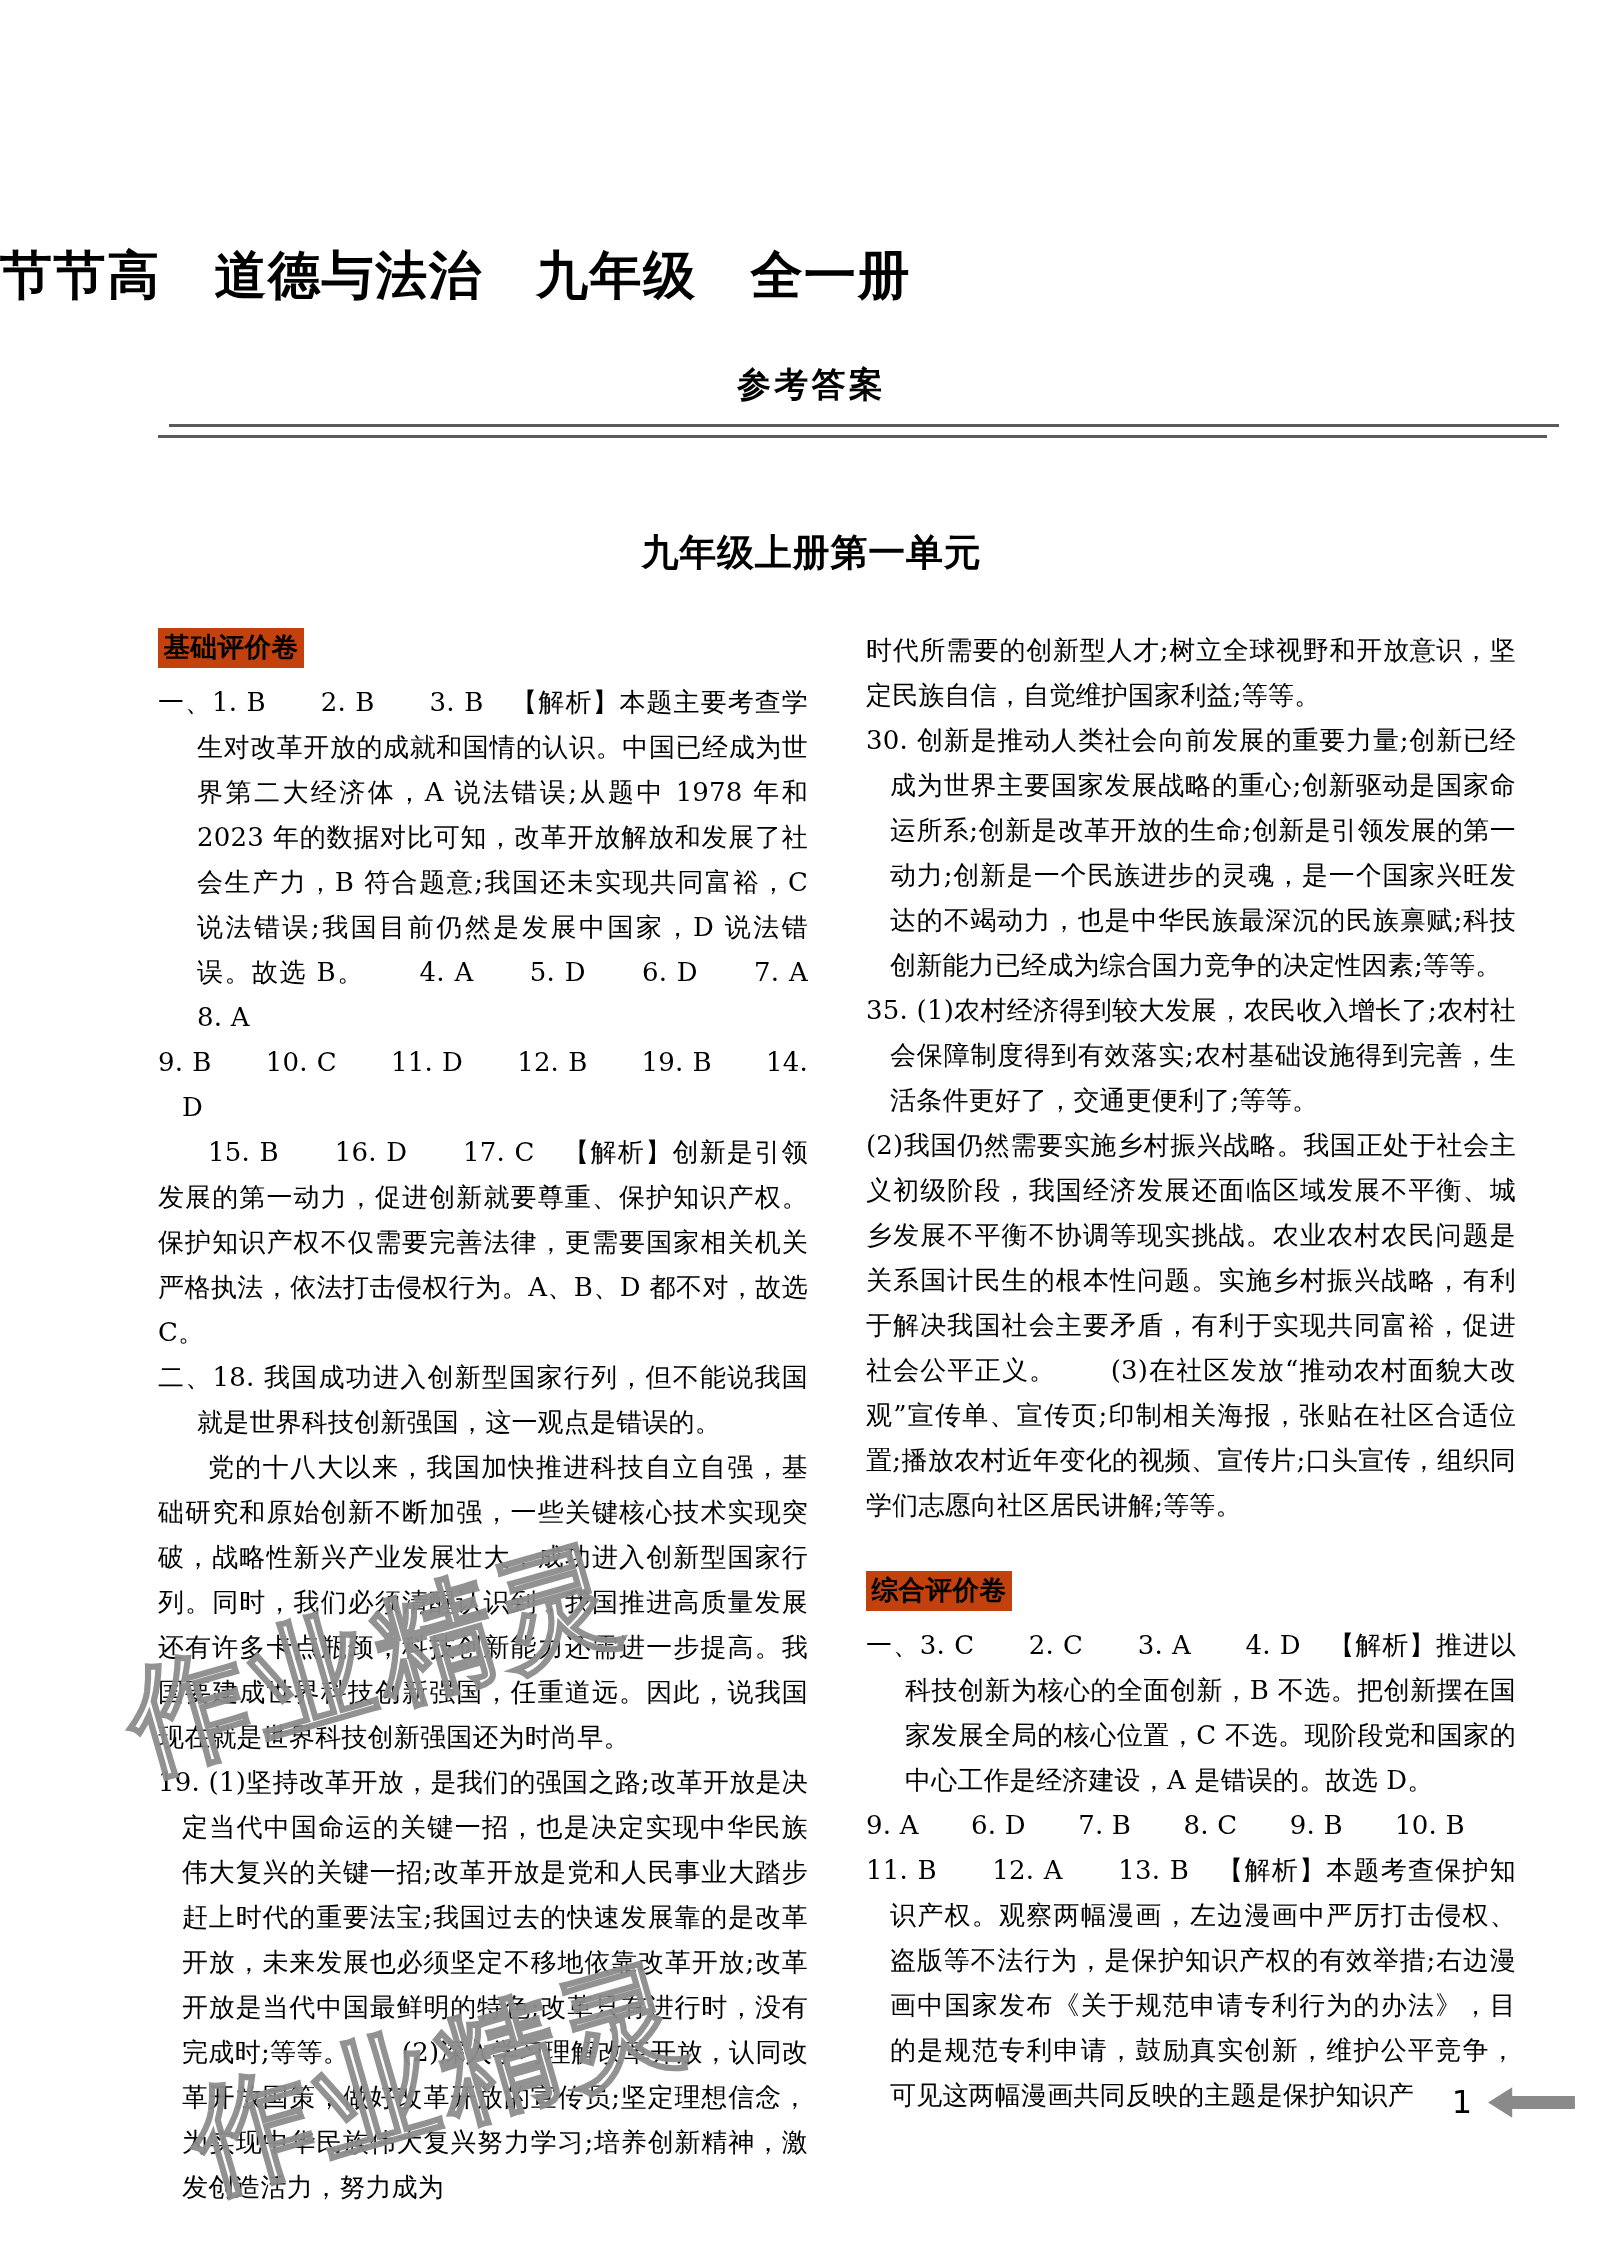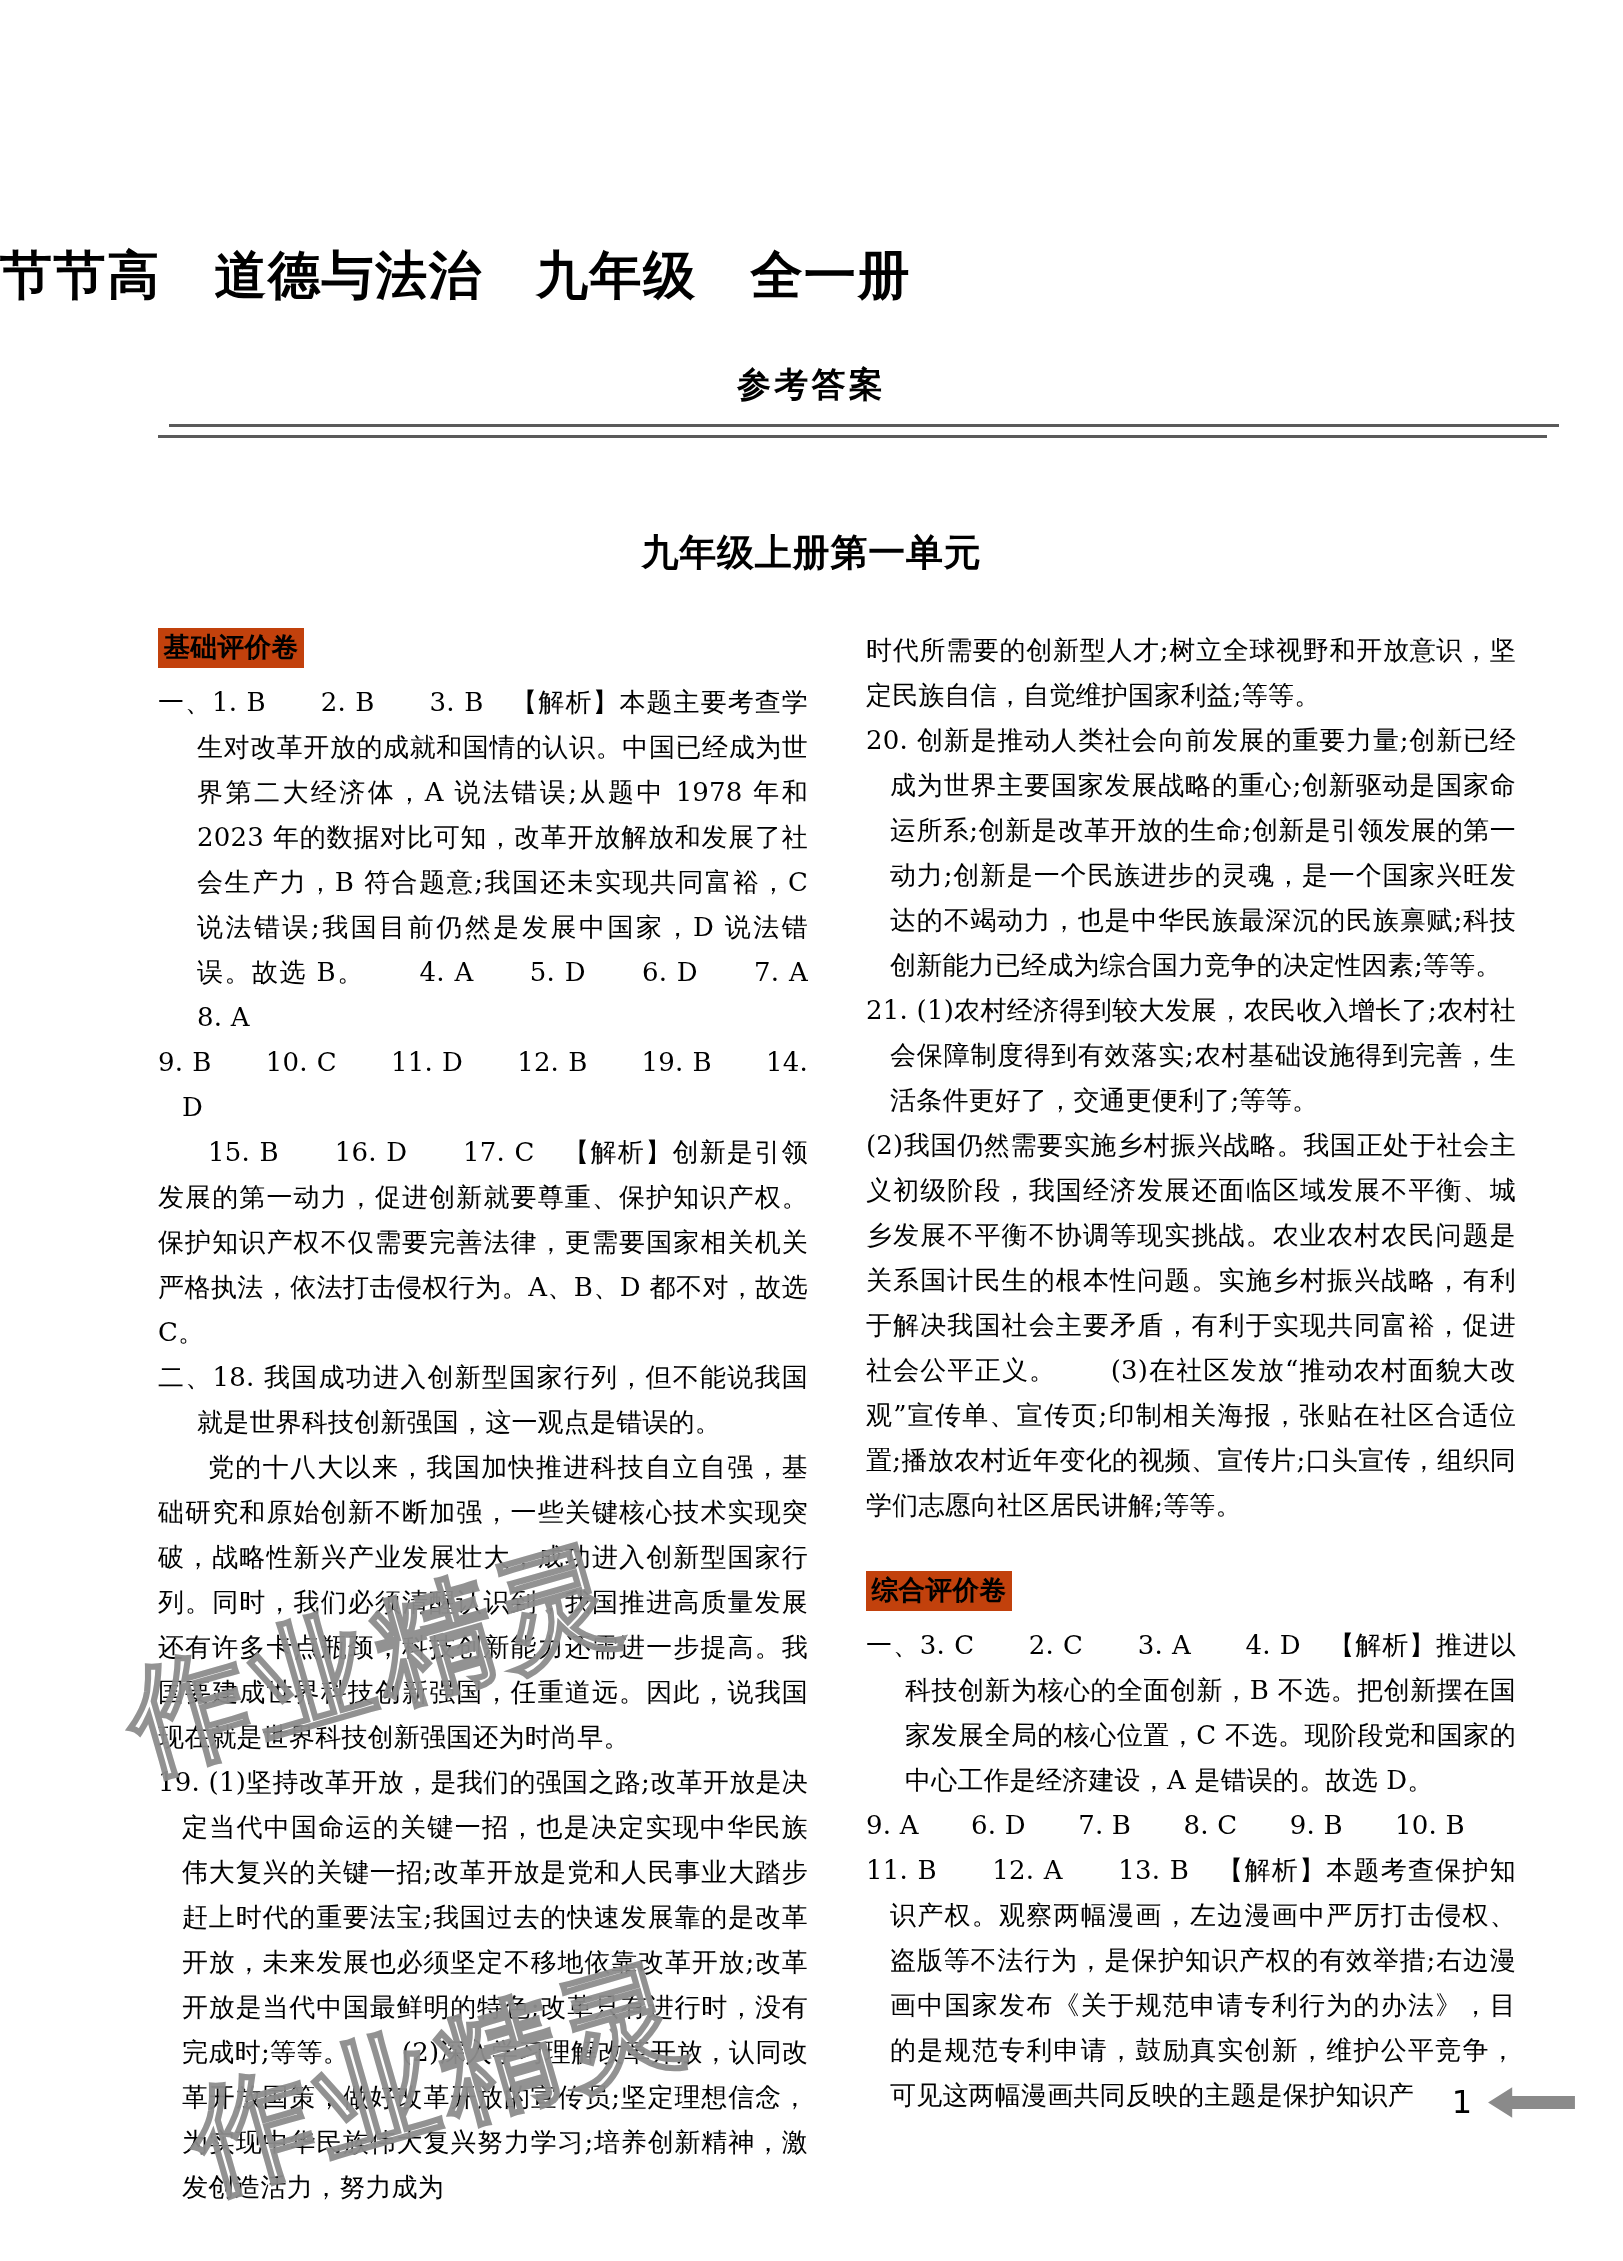--- a/index.html
+++ b/index.html
@@ -187,22 +187,22 @@
       <p class="para hang">一、1. B　　2. B　　3. B　【解析】本题主要考查学生对改革开放的成就和国情的认识。中国已经成为世界第二大经济体，A 说法错误;从题中 1978 年和 2023 年的数据对比可知，改革开放解放和发展了社会生产力，B 符合题意;我国还未实现共同富裕，C 说法错误;我国目前仍然是发展中国家，D 说法错误。故选 B。　　4. A　　5. D　　6. D　　7. A　　8. A</p>
       <p class="para hang2">9. B　　10. C　　11. D　　12. B　　19. B　　14. D</p>
       <p class="para indent1">15. B　　16. D　　17. C　【解析】创新是引领发展的第一动力，促进创新就要尊重、保护知识产权。保护知识产权不仅需要完善法律，更需要国家相关机关严格执法，依法打击侵权行为。A、B、D 都不对，故选 C。</p>
       <p class="para hang">二、18. 我国成功进入创新型国家行列，但不能说我国就是世界科技创新强国，这一观点是错误的。</p>
       <p class="para indent1">党的十八大以来，我国加快推进科技自立自强，基础研究和原始创新不断加强，一些关键核心技术实现突破，战略性新兴产业发展壮大，成功进入创新型国家行列。同时，我们必须清醒认识到，我国推进高质量发展还有许多卡点瓶颈，科技创新能力还需进一步提高。我国要建成世界科技创新强国，任重道远。因此，说我国现在就是世界科技创新强国还为时尚早。</p>
       <p class="para hang2">19. (1)坚持改革开放，是我们的强国之路;改革开放是决定当代中国命运的关键一招，也是决定实现中华民族伟大复兴的关键一招;改革开放是党和人民事业大踏步赶上时代的重要法宝;我国过去的快速发展靠的是改革开放，未来发展也必须坚定不移地依靠改革开放;改革开放是当代中国最鲜明的特色;改革只有进行时，没有完成时;等等。　　(2)深入学习理解改革开放，认同改革开放国策，做好改革开放的宣传员;坚定理想信念，为实现中华民族伟大复兴努力学习;培养创新精神，激发创造活力，努力成为</p>
     </div>
 
     <div class="col">
       <p class="para">时代所需要的创新型人才;树立全球视野和开放意识，坚定民族自信，自觉维护国家利益;等等。</p>
-      <p class="para hang2">20. 创新是推动人类社会向前发展的重要力量;创新已经成为世界主要国家发展战略的重心;创新驱动是国家命运所系;创新是改革开放的生命;创新是引领发展的第一动力;创新是一个民族进步的灵魂，是一个国家兴旺发达的不竭动力，也是中华民族最深沉的民族禀赋;科技创新能力已经成为综合国力竞争的决定性因素;等等。</p>
-      <p class="para hang2">21. (1)农村经济得到较大发展，农民收入增长了;农村社会保障制度得到有效落实;农村基础设施得到完善，生活条件更好了，交通更便利了;等等。</p>
+      <p class="para hang2">30. 创新是推动人类社会向前发展的重要力量;创新已经成为世界主要国家发展战略的重心;创新驱动是国家命运所系;创新是改革开放的生命;创新是引领发展的第一动力;创新是一个民族进步的灵魂，是一个国家兴旺发达的不竭动力，也是中华民族最深沉的民族禀赋;科技创新能力已经成为综合国力竞争的决定性因素;等等。</p>
+      <p class="para hang2">35. (1)农村经济得到较大发展，农民收入增长了;农村社会保障制度得到有效落实;农村基础设施得到完善，生活条件更好了，交通更便利了;等等。</p>
       <p class="para">(2)我国仍然需要实施乡村振兴战略。我国正处于社会主义初级阶段，我国经济发展还面临区域发展不平衡、城乡发展不平衡不协调等现实挑战。农业农村农民问题是关系国计民生的根本性问题。实施乡村振兴战略，有利于解决我国社会主要矛盾，有利于实现共同富裕，促进社会公平正义。　　(3)在社区发放“推动农村面貌大改观”宣传单、宣传页;印制相关海报，张贴在社区合适位置;播放农村近年变化的视频、宣传片;口头宣传，组织同学们志愿向社区居民讲解;等等。</p>
 
       <div class="spacer-before-tag"></div>
       <div class="section-tag">综合评价卷</div>
 
       <p class="para hang">一、3. C　　2. C　　3. A　　4. D　【解析】推进以科技创新为核心的全面创新，B 不选。把创新摆在国家发展全局的核心位置，C 不选。现阶段党和国家的中心工作是经济建设，A 是错误的。故选 D。</p>
       <p class="para hang2">9. A　　6. D　　7. B　　8. C　　9. B　　10. B</p>
       <p class="para hang2">11. B　　12. A　　13. B　【解析】本题考查保护知识产权。观察两幅漫画，左边漫画中严厉打击侵权、盗版等不法行为，是保护知识产权的有效举措;右边漫画中国家发布《关于规范申请专利行为的办法》，目的是规范专利申请，鼓励真实创新，维护公平竞争，可见这两幅漫画共同反映的主题是保护知识产</p>
     </div>
 

